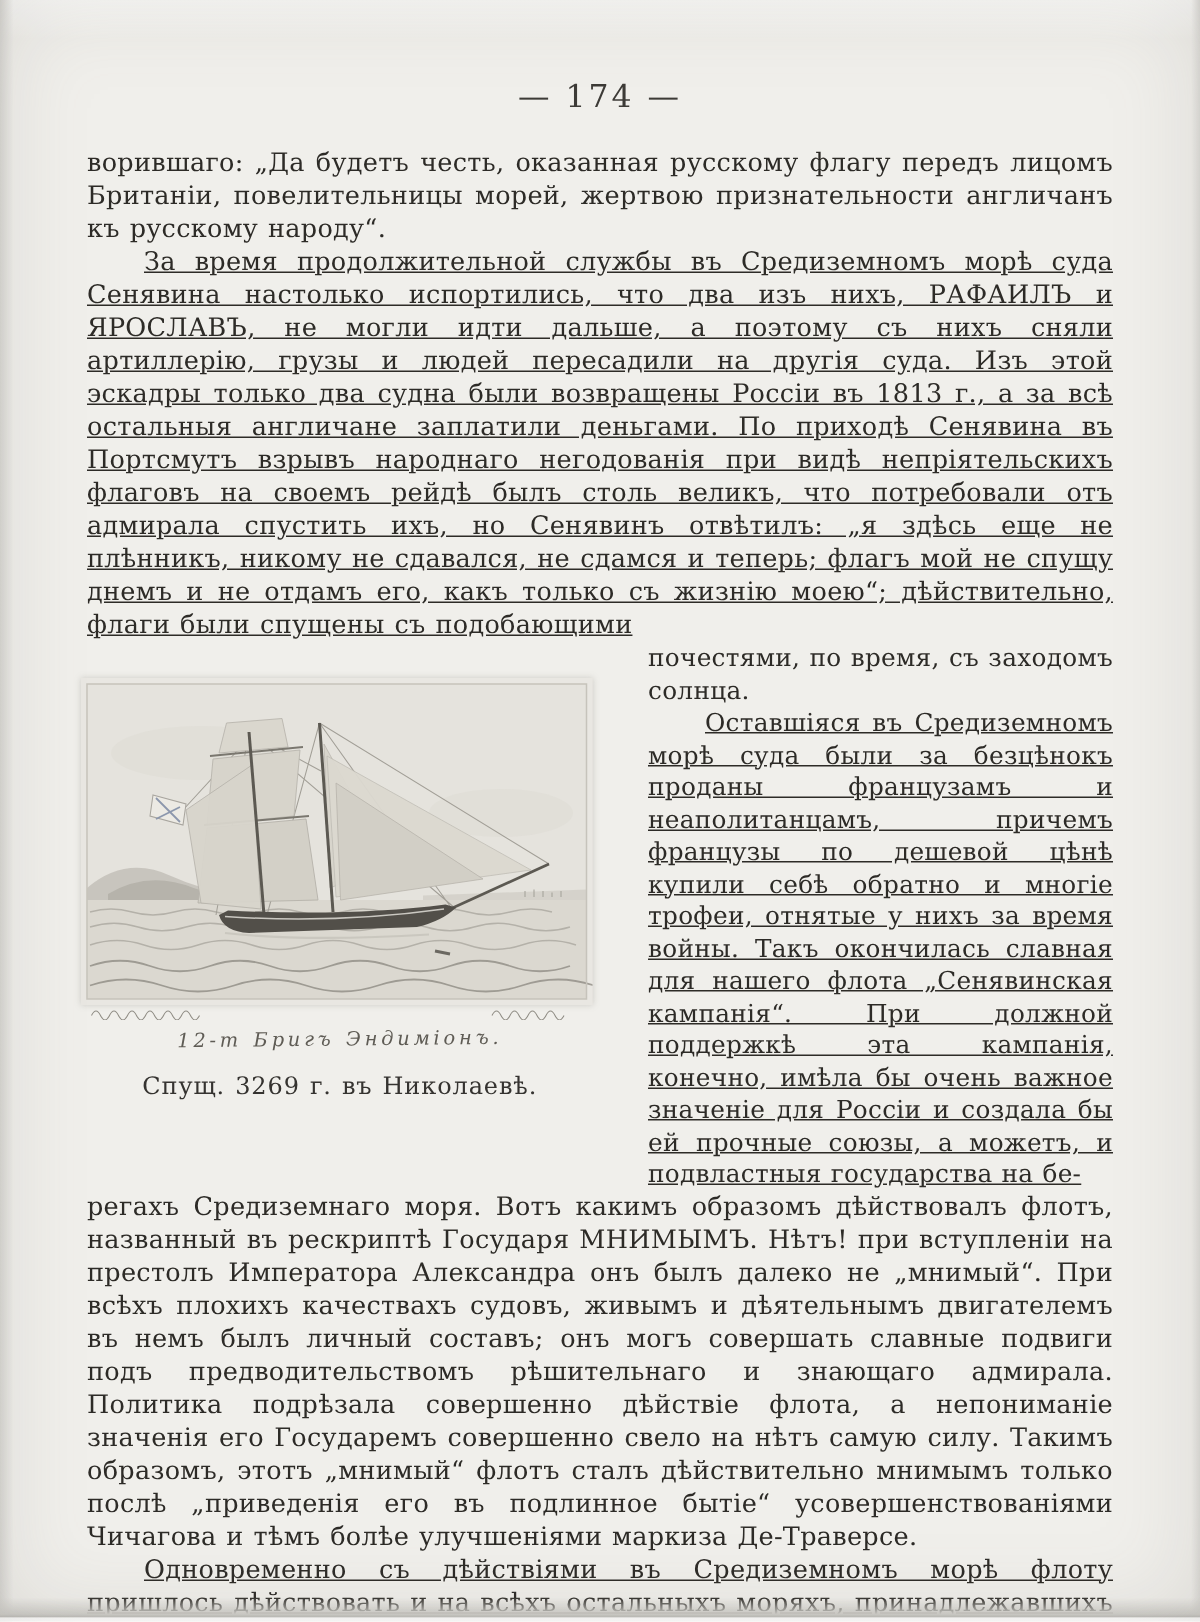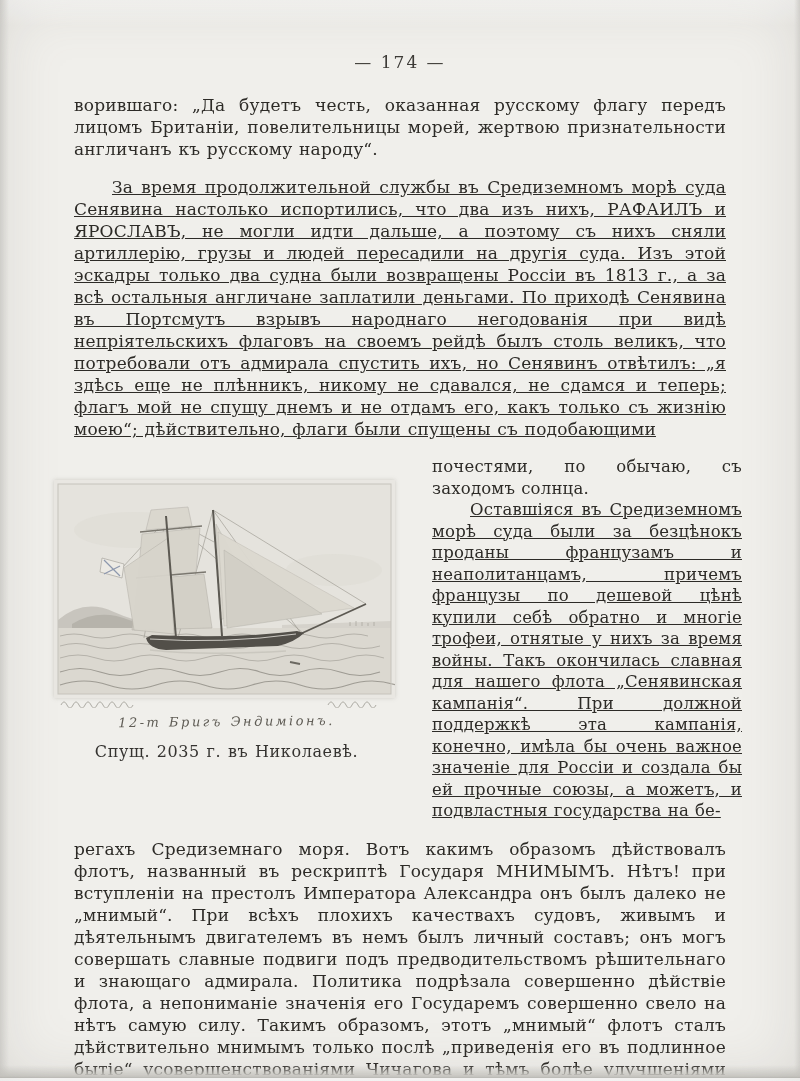--- a/index.html
+++ b/index.html
@@ -13,28 +13,28 @@
     background:linear-gradient(#fbfbf9,rgba(240,239,235,0));pointer-events:none;}
   .edge-left{position:absolute;top:0;left:0;width:9px;height:100%;
     background:linear-gradient(90deg,#d8d7d3,rgba(240,239,235,0));pointer-events:none;}
   .edge-right{position:absolute;top:0;right:0;width:6px;height:100%;
     background:linear-gradient(270deg,#dddcd8,rgba(240,239,235,0));pointer-events:none;}
   .edge-bottom{position:absolute;bottom:0;left:0;width:100%;height:16px;
     background:linear-gradient(rgba(240,239,235,0),#cfcec9 70%,#bdbcb8 82%,#fdfdfc 84%,#ffffff);pointer-events:none;}
   .vignette{position:absolute;inset:0;pointer-events:none;
     box-shadow:inset 0 0 60px rgba(120,118,112,.18);}
   .pageno{
-    padding-top:52px;text-align:center;font-size:17px;letter-spacing:2px;color:#3d3b37;
+    padding-top:52px;text-align:center;font-size:21px;letter-spacing:2px;color:#3d3b37;
   }
   .textblock{
     width:684px;margin:22px auto 0 auto;
     font-size:17px;line-height:22px;letter-spacing:.2px;word-spacing:1px;
     text-align:justify;
   }
-  .textblock p{margin:16px;}
+  .textblock p{margin:0;}
   p.indent{text-indent:38px;text-decoration:underline;}
   .midrow{display:flex;align-items:flex-start;}
   .figure{width:345px;flex:0 0 345px;margin-left:-4px;}
   .plate-wrap{margin-top:24px;}
   .plate{display:block;background:#e9e7e2;box-shadow:0 0 4px rgba(140,138,130,.35);}
   .credits{display:flex;justify-content:space-between;padding:1px 4px 0 4px;height:9px;}
   .caption-hand{
     text-align:center;font-style:italic;font-size:13px;color:#5f5c55;
     letter-spacing:2.5px;margin-top:3px;transform:rotate(-.6deg);
   }
@@ -116,25 +116,25 @@
         </div>
         <div class="credits">
           <svg width="120" height="9" viewBox="0 0 120 9">
             <path d="M3,6 c2,-4 4,-4 6,0 s4,4 6,0 s4,-4 6,0 s4,4 6,0 s4,-4 6,0 s4,4 6,0 s4,-4 6,0 s4,4 6,0 s4,-4 6,0 s4,4 6,0 s4,-4 6,0 s4,4 6,0" fill="none" stroke="#8f8c84" stroke-width="0.7"></path>
           </svg>
           <svg width="70" height="9" viewBox="0 0 70 9">
             <path d="M3,6 c2,-4 4,-4 6,0 s4,4 6,0 s4,-4 6,0 s4,4 6,0 s4,-4 6,0 s4,4 6,0 s4,-4 6,0 s4,4 6,0" fill="none" stroke="#8f8c84" stroke-width="0.7"></path>
           </svg>
         </div>
         <div class="caption-hand">12-т Бригъ Эндиміонъ.</div>
-        <div class="caption-printed">Спущ. 2035 г. въ Николаевѣ.</div>
+        <div class="caption-printed">Спущ. 3269 г. въ Николаевѣ.</div>
       </div>
 
       <div class="col">
-        <p>почестями, по обычаю, съ заходомъ солнца.</p>
+        <p>почестями, по время, съ заходомъ солнца.</p>
         <p class="indent">Оставшіяся въ Средиземномъ морѣ суда были за безцѣнокъ проданы французамъ и неаполитанцамъ, причемъ французы по дешевой цѣнѣ купили себѣ обратно и многіе трофеи, отнятые у нихъ за время войны. Такъ окончилась славная для нашего флота „Сенявинская кампанія“. При должной поддержкѣ эта кампанія, конечно, имѣла бы очень важное значеніе для Россіи и создала бы ей прочные союзы, а можетъ, и подвластныя государства на бе-</p>
       </div>
     </div>
 
     <p>регахъ Средиземнаго моря. Вотъ какимъ образомъ дѣйствовалъ флотъ, названный въ рескриптѣ Государя МНИМЫМЪ. Нѣтъ! при вступленіи на престолъ Императора Александра онъ былъ далеко не „мнимый“. При всѣхъ плохихъ качествахъ судовъ, живымъ и дѣятельнымъ двигателемъ въ немъ былъ личный составъ; онъ могъ совершать славные подвиги подъ предводительствомъ рѣшительнаго и знающаго адмирала. Политика подрѣзала совершенно дѣйствіе флота, а непониманіе значенія его Государемъ совершенно свело на нѣтъ самую силу. Такимъ образомъ, этотъ „мнимый“ флотъ сталъ дѣйствительно мнимымъ только послѣ „приведенія его въ подлинное бытіе“ усовершенствованіями Чичагова и тѣмъ болѣе улучшеніями маркиза Де-Траверсе.</p>
     <p class="indent">Одновременно съ дѣйствіями въ Средиземномъ морѣ флоту пришлось дѣйствовать и на всѣхъ остальныхъ моряхъ, принадлежавшихъ Россіи, а именно въ Черномъ противъ турокъ, а на Каспійскомъ противъ персовъ. Обѣ кампаніи завершились выгодными для Россіи договорами. И на обоихъ моряхъ „МНИМЫЙ“ флотъ дѣйствовалъ вполнѣ успѣшно и одержалъ далеко не мнимыя побѣды, разбивая непріятельскія морскія силы и покоряя прибрежныя крѣпости.</p>
 
   </div>
 
   <div class="edge-top"></div>

